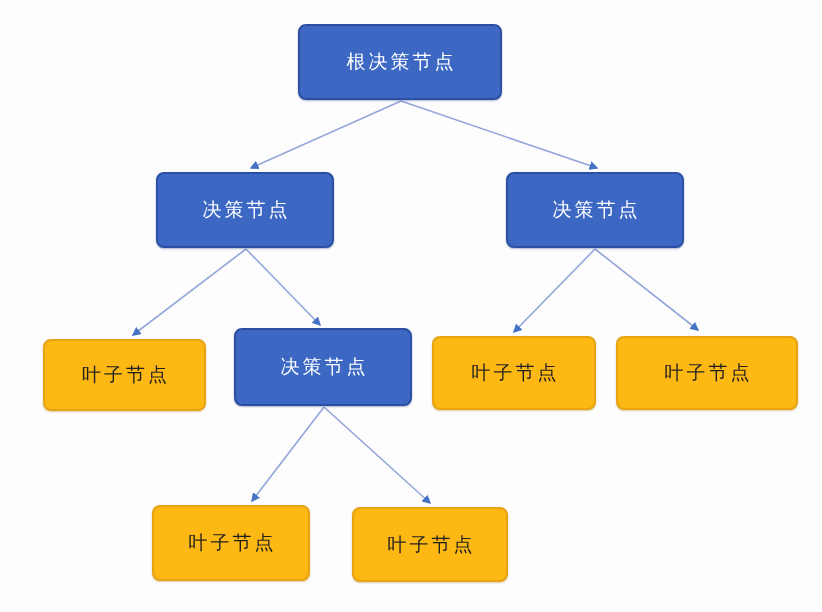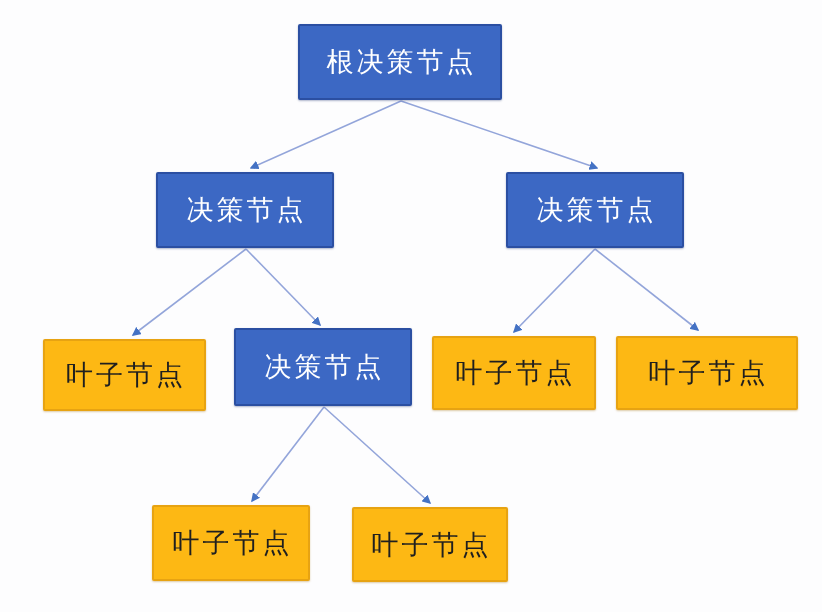--- a/index.html
+++ b/index.html
@@ -25,23 +25,23 @@
   .edge-line {
     stroke: var(--edge-line, #93a5da);
     stroke-width: 1.6;
     fill: none;
   }
   .node {
     position: absolute;
     display: flex;
     align-items: center;
     justify-content: center;
-    border-radius: 2px;
+    border-radius: 8px;
     box-sizing: border-box;
-    font-size: 27px;
+    font-size: 19px;
     letter-spacing: 3px;
     white-space: nowrap;
     text-indent: 3px; 
   }
   .node.decision {
     background: var(--decision-fill, #3c68c4);
     border: 2.5px solid var(--decision-border, #2b4fa2);
     color: var(--decision-text, #ffffff);
     box-shadow: 0 1px 2px rgba(30, 50, 110, 0.35);
   }

